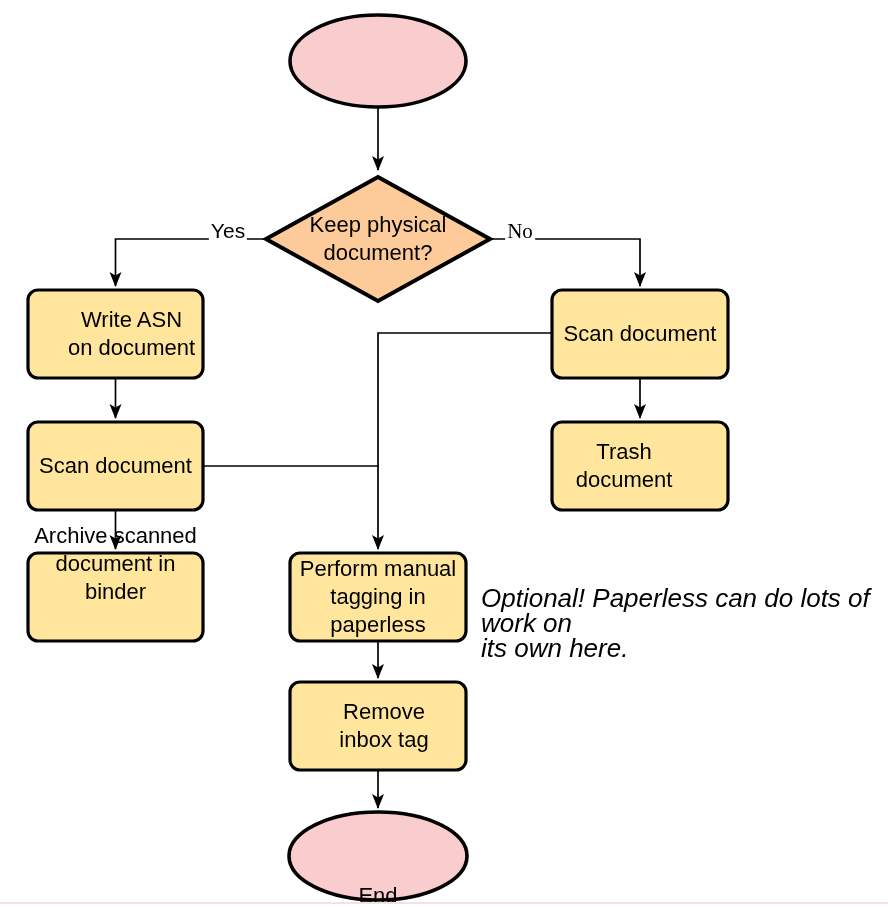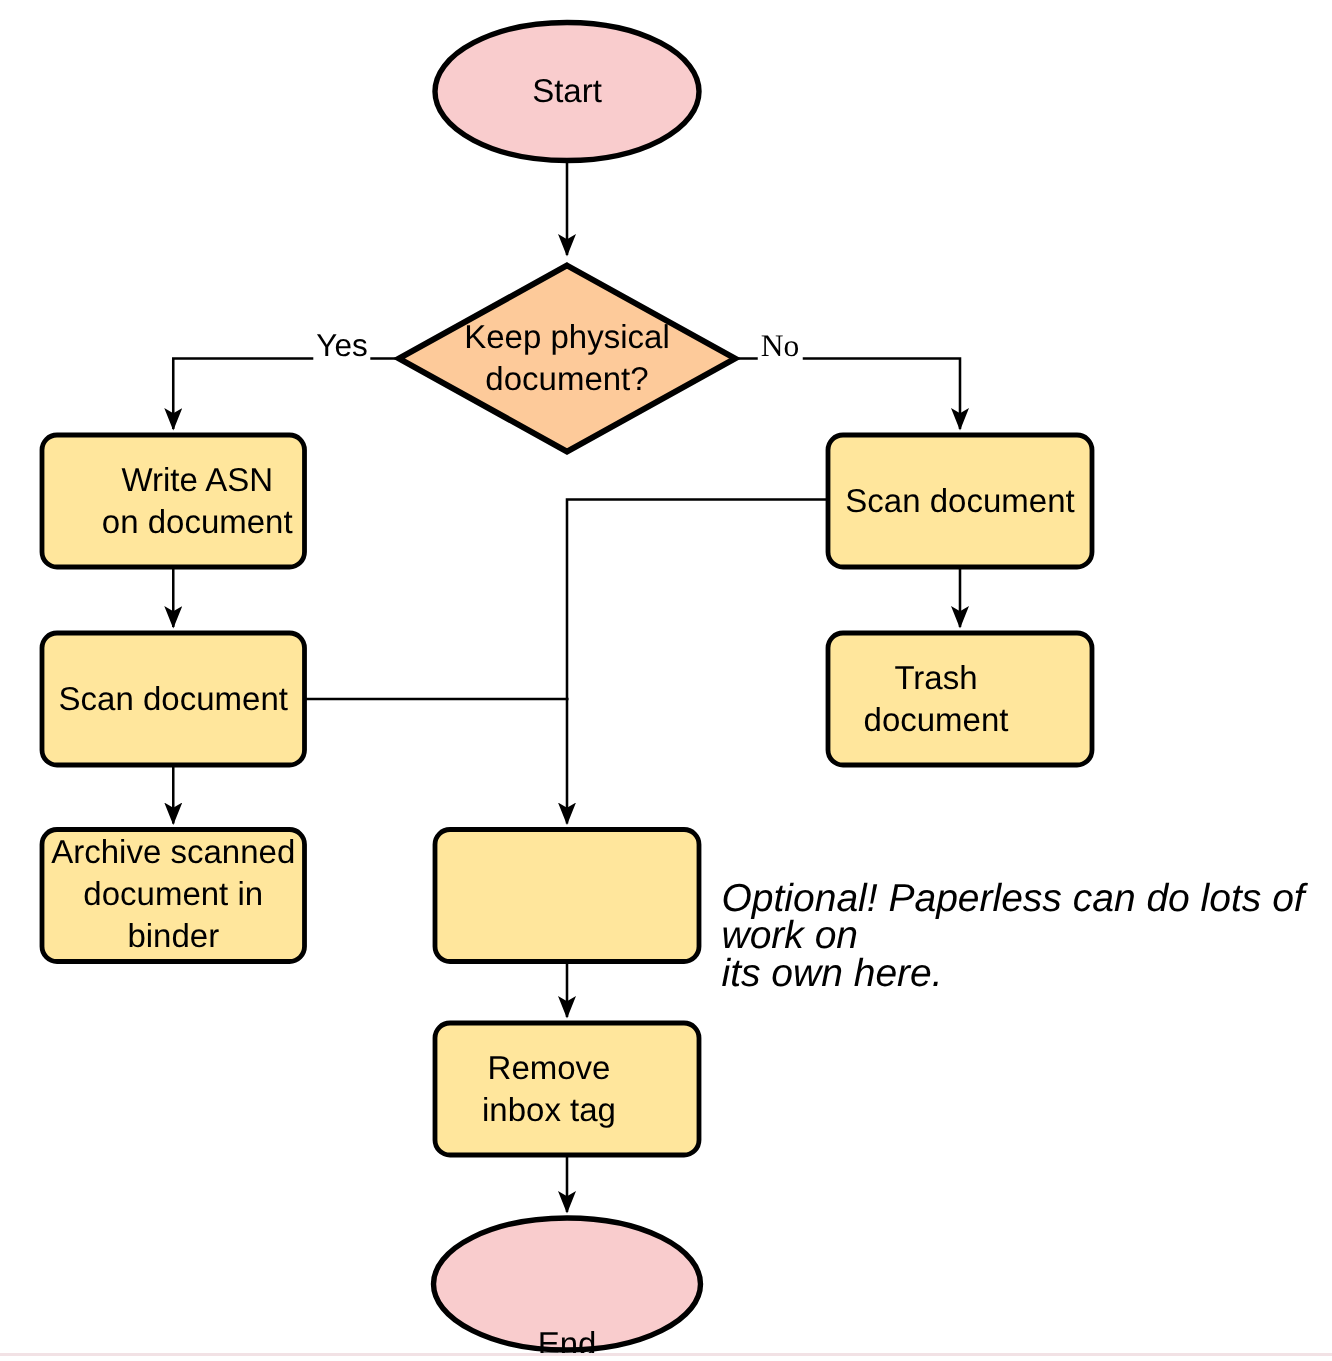--- a/index.html
+++ b/index.html
@@ -90,40 +90,42 @@
 
     <rect x="552" y="422" width="176" height="88" rx="10" stroke="#000" stroke-width="3.2" fill="#ffe69c"></rect>
 
     <rect x="290" y="553" width="176" height="88" rx="10" stroke="#000" stroke-width="3.2" fill="#ffe69c"></rect>
 
     <rect x="290" y="682" width="176" height="88" rx="10" stroke="#000" stroke-width="3.2" fill="#ffe69c"></rect>
 
     <ellipse cx="378" cy="856" rx="89" ry="44" stroke="#000" stroke-width="3.6" fill="#f9cccd"></ellipse>
   </svg>
 
-  <div class="node-label" style="left:290px; top:15px; width:176px; height:92px;">Start</div>
 
   <div class="node-label" style="left:264px; top:175px; width:228px; height:128px;">Keep physical
 document?</div>
 
   <div class="node-label" style="left:44px; top:290px; width:175px; height:88px;">Write ASN
 on document</div>
 
   <div class="node-label" style="left:28px; top:422px; width:175px; height:88px;">Scan document</div>
 
-  <div class="node-label" style="left:28px; top:553px; width:175px; height:86px;text-align:center;">Archive scanned
+  <div class="node-label" style="left:28px; top:521px; width:175px; height:86px;text-align:center;">Archive scanned
 document in
 binder</div>
 
   <div class="node-label" style="left:552px; top:290px; width:176px; height:88px;">Scan document</div>
 
   <div class="node-label" style="left:552px; top:422px; width:144px; height:88px;">Trash document</div>
 
+  <div class="node-label" style="left:290px; top:553px; width:176px; height:88px;">Perform manual
+tagging in
+paperless</div>
 
-  <div class="node-label" style="left:278px; top:682px; width:176px; height:88px;">Remove
+  <div class="node-label" style="left:296px; top:682px; width:176px; height:88px;">Remove
 inbox tag</div>
 
   <div class="node-label" style="left:289px; top:852px; width:178px; height:88px;">End</div>
 
   <div class="edge-label" style="left:228px; top:221px;">Yes</div>
 
   <div class="edge-label" style="left:520px; top:221px;font-family:Liberation Serif, serif;">No</div>
 
   <div class="note">Optional! Paperless can do lots of work on
 its own here.</div>

